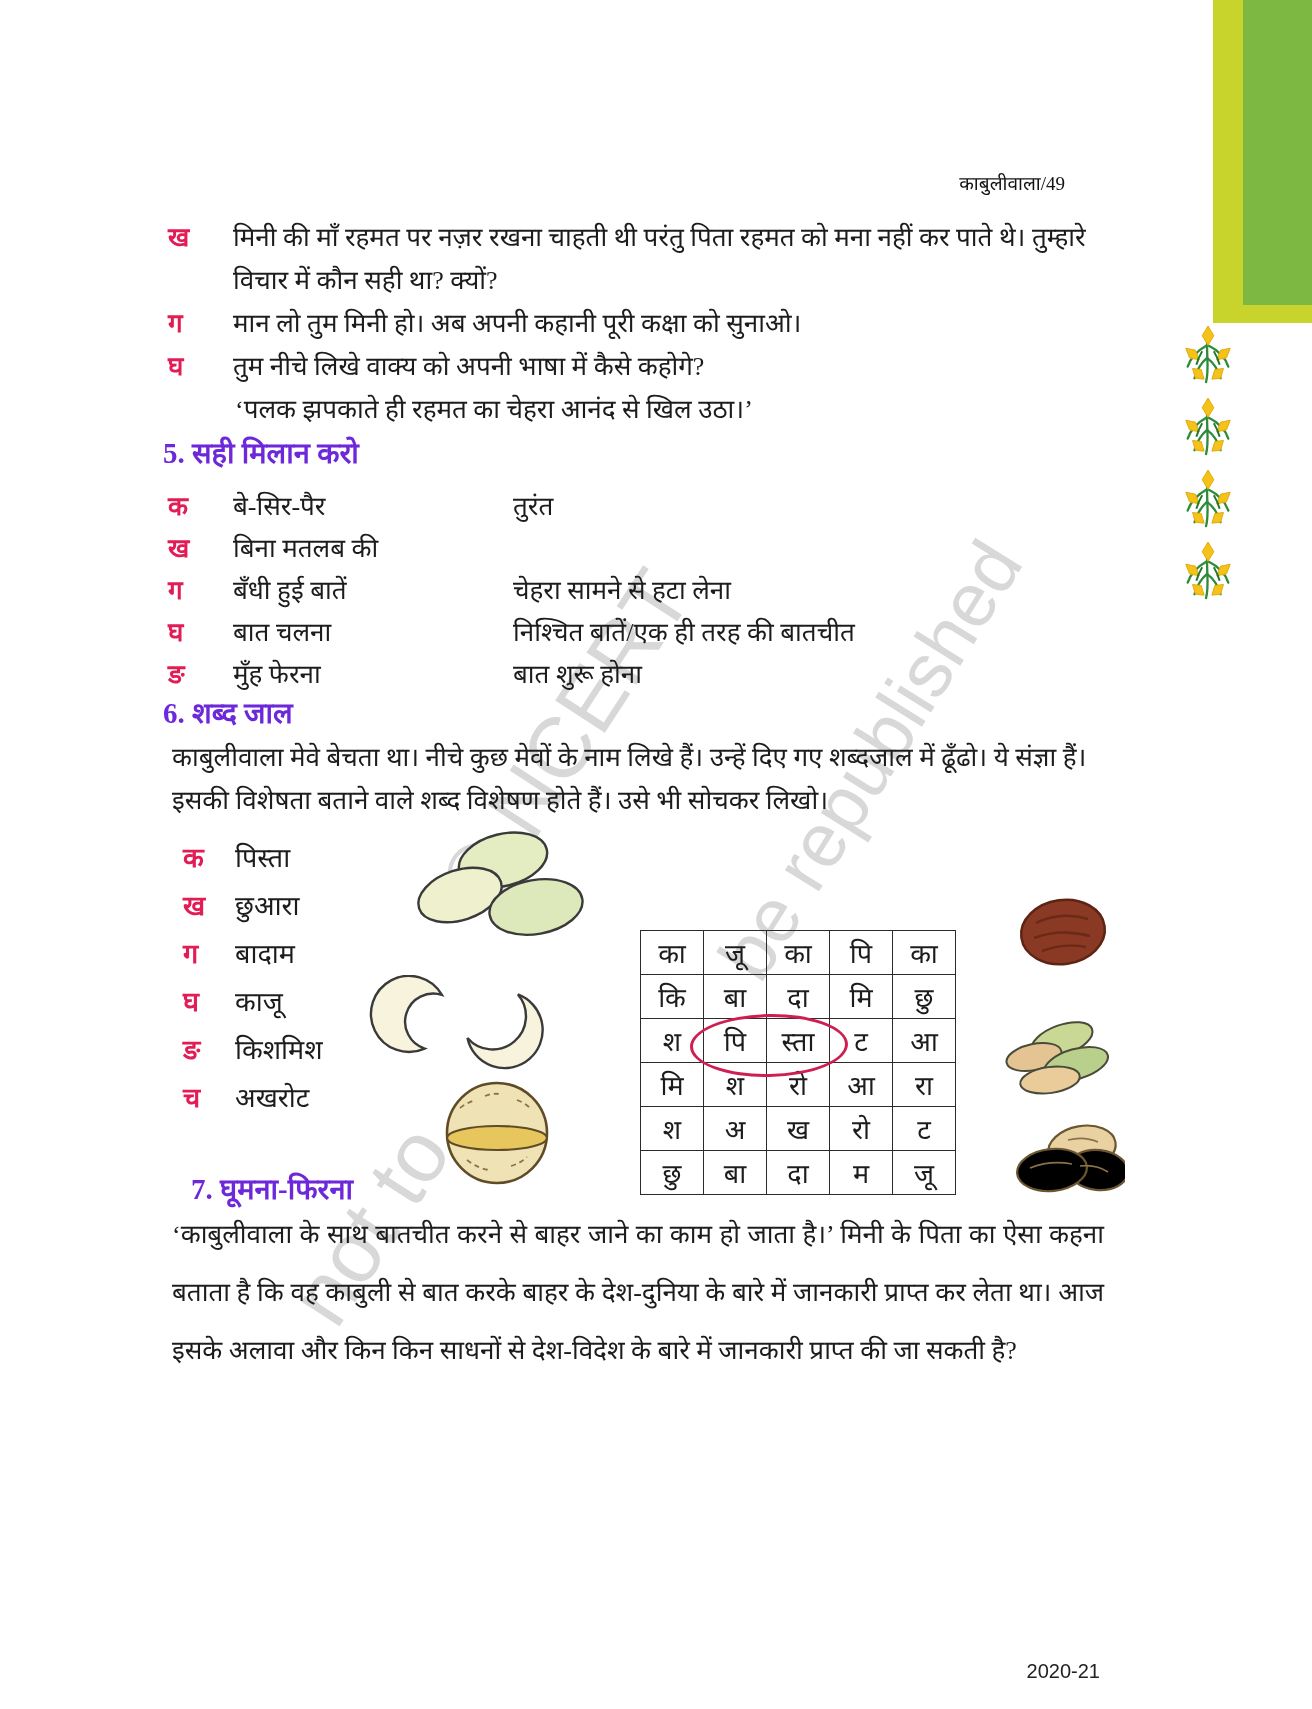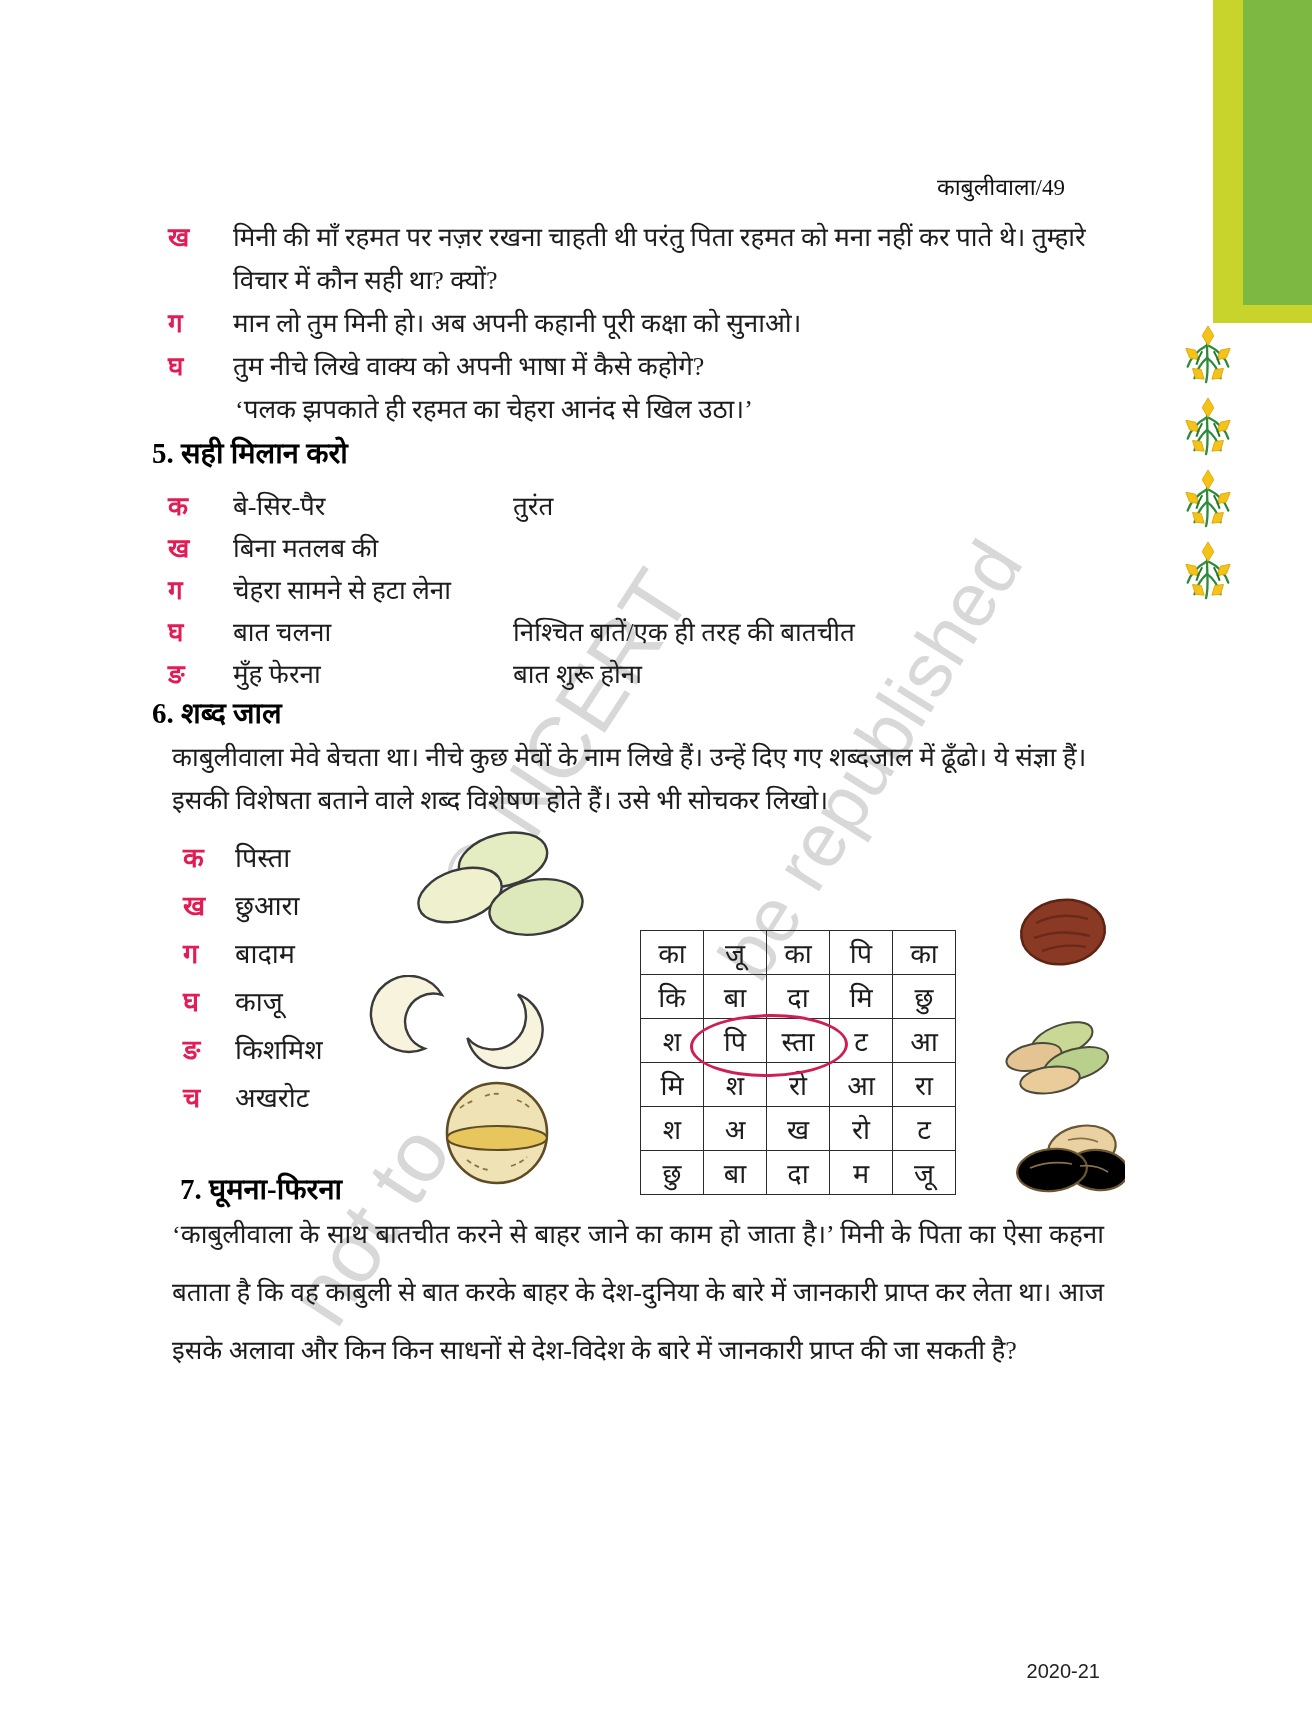--- a/index.html
+++ b/index.html
@@ -11,27 +11,27 @@
   .wm1{left:565px;top:740px;font-size:86px;transform:translate(-50%,-50%) rotate(-57deg);}
   .wm2{left:870px;top:760px;font-size:76px;transform:translate(-50%,-50%) rotate(-58deg);}
   .wm3{left:370px;top:1225px;font-size:86px;transform:translate(-50%,-50%) rotate(-57deg);}
   
   .green-band{position:absolute;z-index:2;left:1213px;top:0;width:99px;height:323px;background:#c8d42c;}
   .green-inner{position:absolute;left:30px;top:0;width:69px;height:305px;background:#7db843;}
   .corn-col{position:absolute;z-index:2;left:1178px;top:326px;width:62px;display:flex;flex-direction:column;gap:14px;}
   .corn-col svg{display:block;}
   
   .content{position:absolute;z-index:3;left:0;top:0;width:1312px;height:1709px;}
-  .header{position:absolute;left:800px;top:170px;width:265px;text-align:right;font-size:23px;color:#111;}
+  .header{position:absolute;left:800px;top:170px;width:265px;text-align:right;font-size:19px;color:#111;}
   .questions{position:absolute;left:150px;top:216px;width:950px;font-size:26px;line-height:43px;}
   .qrow{display:flex;}
   .qlabel{flex:0 0 65px;padding-left:18px;color:#e21c55;font-weight:bold;}
   .qtext{flex:1;}
   .qquote{padding-left:85px;}
-  .s-heading{position:absolute;left:152px;font-size:29px;font-weight:bold;color:#000000;}
+  .s-heading{position:absolute;left:163px;font-size:29px;font-weight:bold;color:#6d28d9;}
   .h5{top:432px;} .h6{top:692px;} .h7{top:1168px;margin-left:28px;}
   .pairs{position:absolute;left:150px;top:486px;width:950px;font-size:26px;line-height:42px;}
   .pair-row{display:flex;}
   .pair-label{flex:0 0 65px;padding-left:18px;color:#e21c55;font-weight:bold;}
   .pair-term{flex:0 0 280px;}
   .pair-def{flex:1;}
   .s6-intro{position:absolute;left:172px;top:736px;width:930px;font-size:26px;line-height:43px;}
   .nut-list{position:absolute;left:183px;top:834px;font-size:27px;line-height:48px;}
   .nut-row{display:flex;}
   .nut-label{flex:0 0 52px;color:#e21c55;font-weight:bold;}
@@ -129,20 +129,21 @@
         <span class="pair-label">क</span>
         <span class="pair-term">बे-सिर-पैर</span>
         <span class="pair-def">तुरंत</span>
       </div>
       <div class="pair-row">
         <span class="pair-label">ख</span>
         <span class="pair-def">बिना मतलब की</span>
       </div>
       <div class="pair-row">
         <span class="pair-label">ग</span>
+        <span class="pair-term">बँधी हुई बातें</span>
         <span class="pair-def">चेहरा सामने से हटा लेना</span>
       </div>
       <div class="pair-row">
         <span class="pair-label">घ</span>
         <span class="pair-term">बात चलना</span>
         <span class="pair-def">निश्चित बातें/एक ही तरह की बातचीत</span>
       </div>
       <div class="pair-row">
         <span class="pair-label">ङ</span>
         <span class="pair-term">मुँह फेरना</span>

